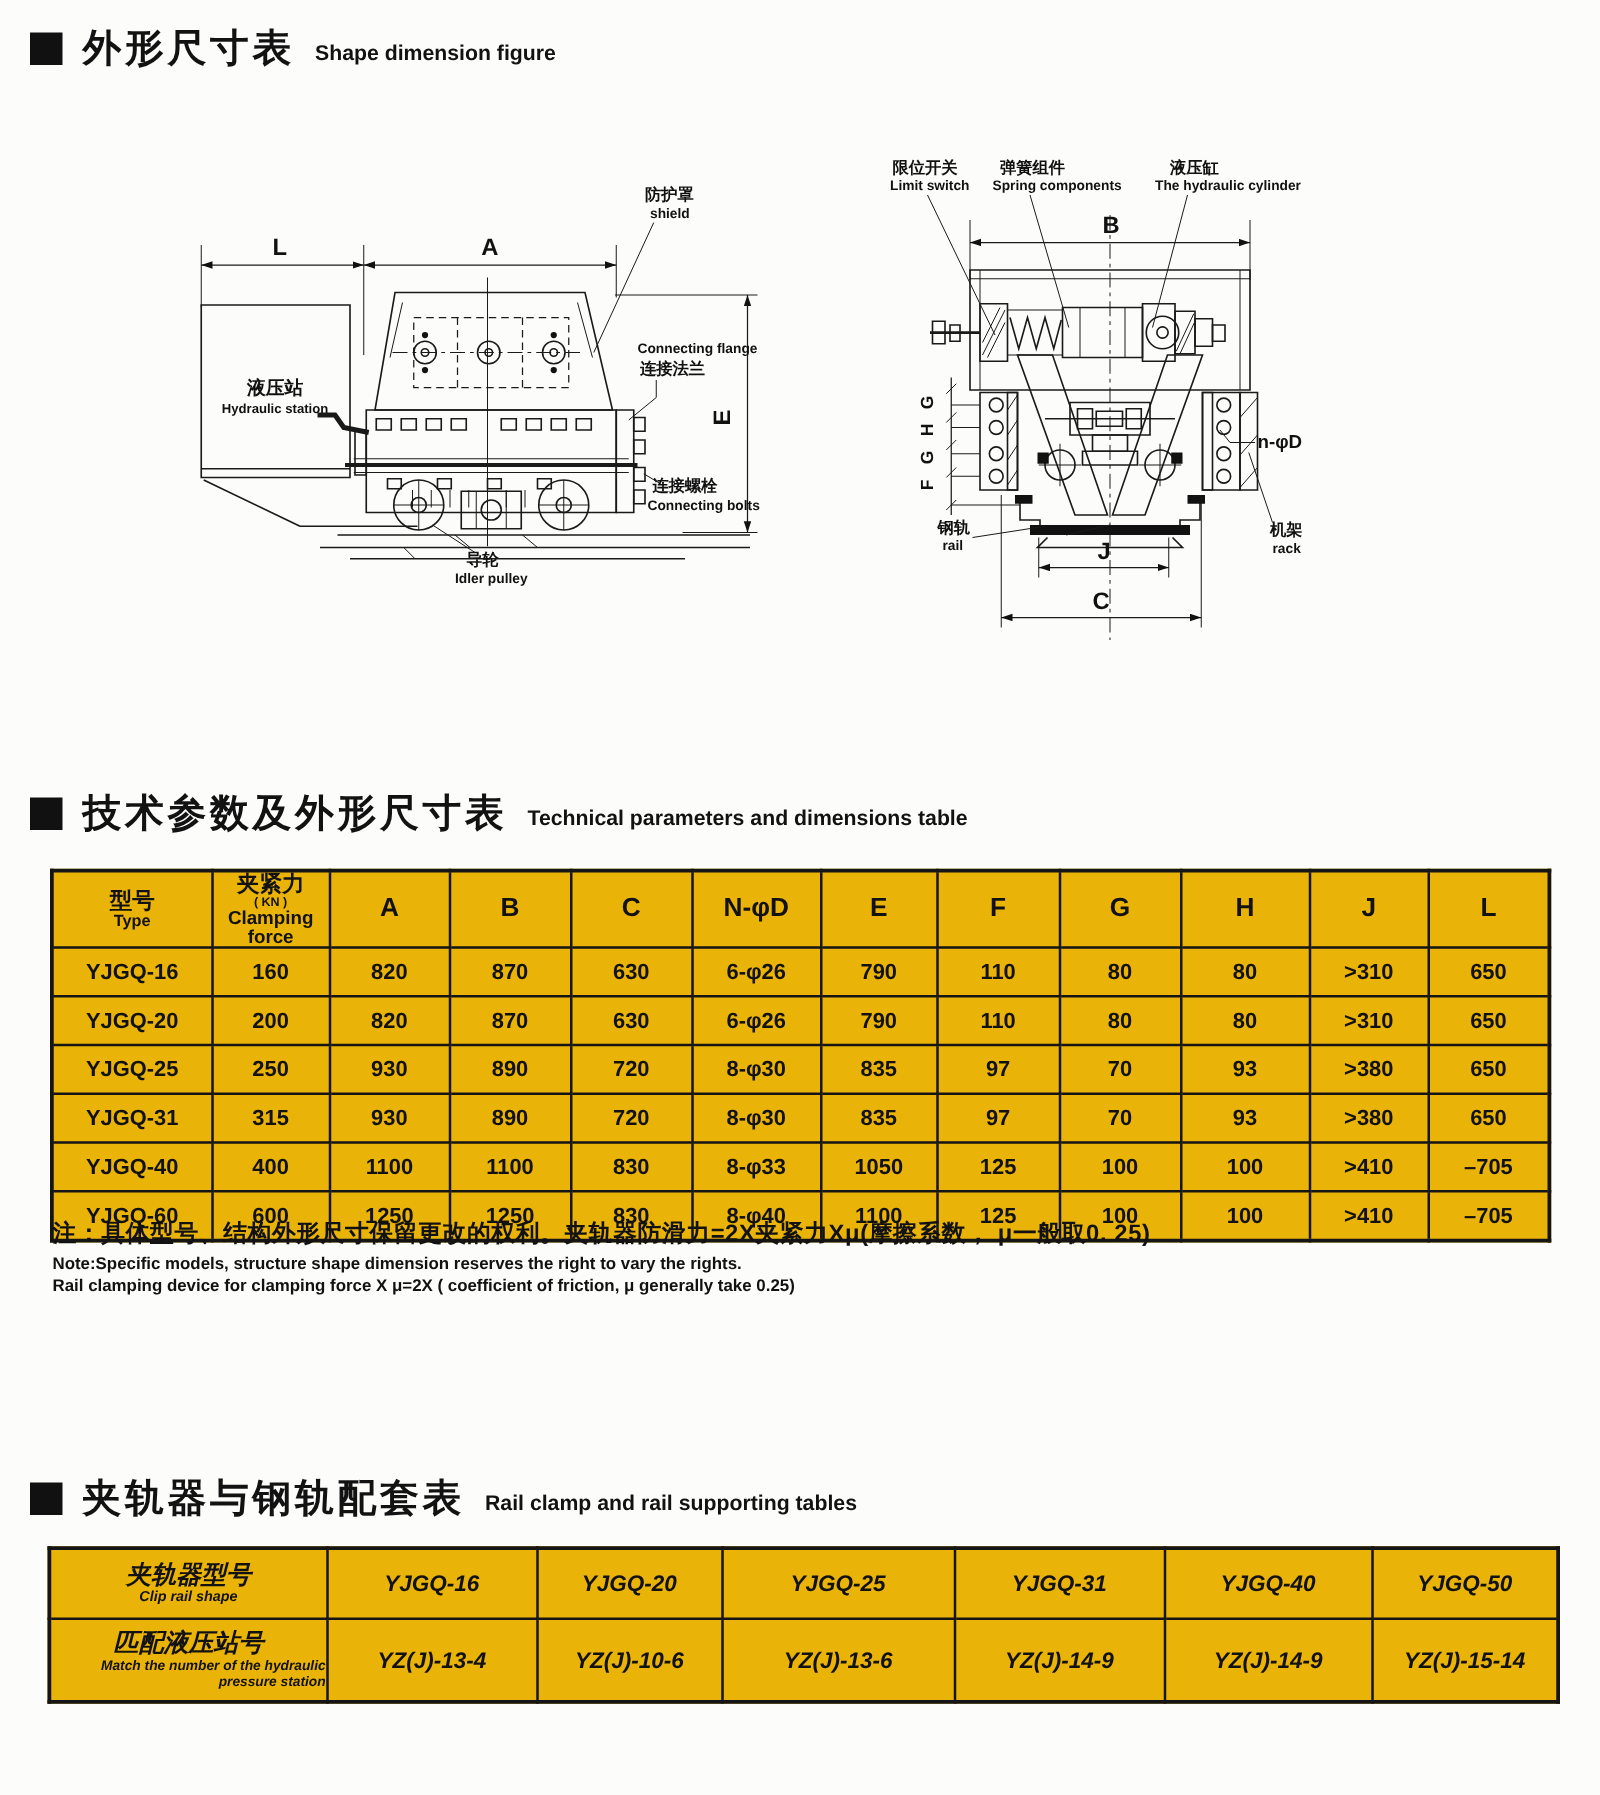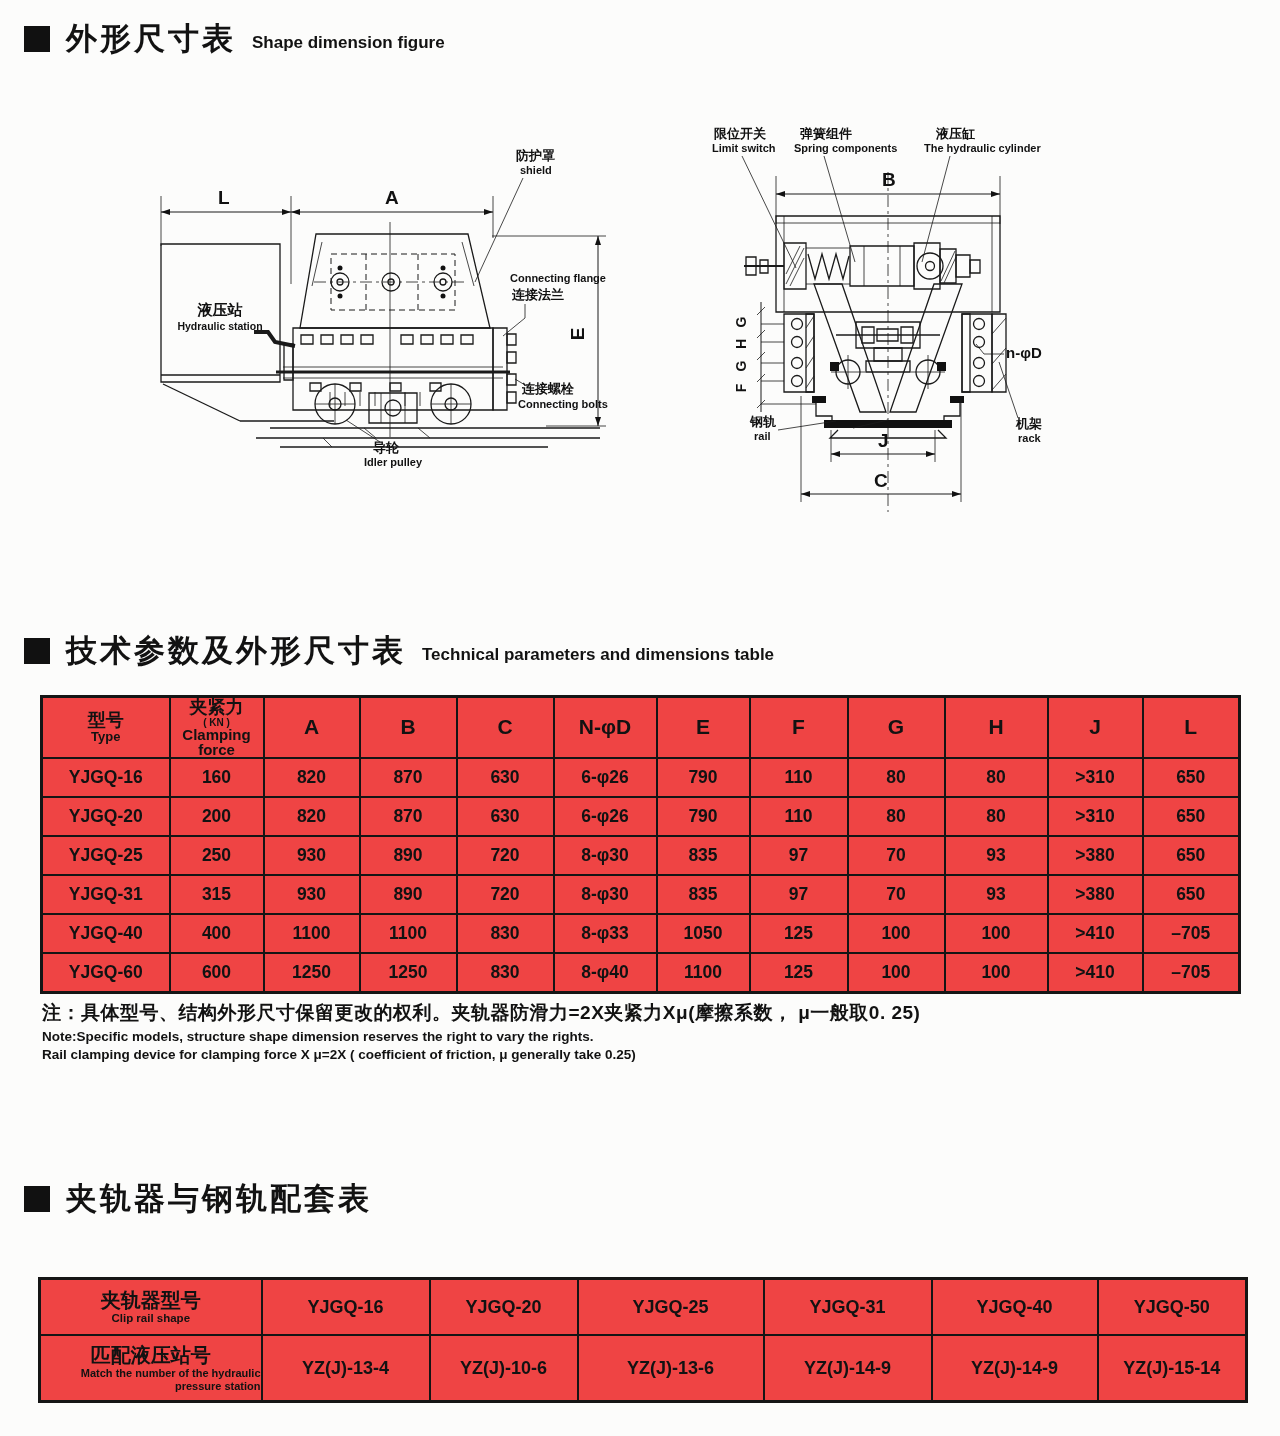--- a/index.html
+++ b/index.html
@@ -19,39 +19,39 @@
   .thk{stroke:#1a1a1a;stroke-width:3.2;fill:none;}
   .dim{stroke:#1a1a1a;stroke-width:1;fill:none;}
   .dash{stroke:#1a1a1a;stroke-width:1;fill:none;stroke-dasharray:6 4;}
   .cdash{stroke:#1a1a1a;stroke-width:.8;fill:none;stroke-dasharray:12 4 3 4;}
   .fill{fill:#111;stroke:none;}
   .dimtxt{font:700 19px "Liberation Sans",sans-serif;fill:#111;}
   .lblzh{font:700 13px "Liberation Sans",sans-serif;fill:#111;}
   .lblen{font:700 11px "Liberation Sans",sans-serif;fill:#111;}
   
   table.tbl{border-collapse:collapse;table-layout:fixed;position:absolute;
-            background:#ef4444;}
+            background:#eab308;}
   table.tbl th,table.tbl td{border:2px solid #151515;text-align:center;
             vertical-align:middle;font-weight:700;padding:0;overflow:hidden;}
   table.tbl{border:3px solid #151515;}
   .main td{font-size:17.5px;height:37px;}
   .main thead th{height:50px;}
   .h-letter{font-size:21px;font-weight:700;}
   .h-zh{font-size:18px;font-weight:700;line-height:1.1;}
   .h-sub{font-size:10px;font-weight:700;line-height:.9;}
   .h-en{font-size:13px;font-weight:700;line-height:1.05;}
   .h-en2{font-size:15px;font-weight:700;line-height:1;}
   .match td{font-size:18px;}
   .match tr:nth-child(1) td,.match tr:nth-child(1) th{height:54px;}
   .match tr:nth-child(2) td,.match tr:nth-child(2) th{height:64px;}
   .match tr:nth-child(3) td,.match tr:nth-child(3) th{height:66px;}
   .rh-zh{font-size:20px;font-weight:700;line-height:1.15;}
   .rh-en{font-size:11.5px;font-weight:700;line-height:1.1;}
   
-  .notes{position:absolute;left:42px;top:1000px;width:1200px;}
+  .notes{position:absolute;left:42px;top:974px;width:1200px;}
   .note-zh{font-size:19px;font-weight:700;letter-spacing:.5px;}
   .note-en{font-size:13.5px;font-weight:700;margin-top:3px;}
 </style>
 </head>
 <body>
 
 <div class="page">
 
   <div class="sec-head" style="left:24px;top:18px;">
     <span class="sq"></span>
@@ -455,23 +455,24 @@
 
   <div class="notes">
     <div class="note-zh">注：具体型号、结构外形尺寸保留更改的权利。夹轨器防滑力=2X夹紧力Xμ(摩擦系数， μ一般取0. 25)</div>
     <div class="note-en">Note:Specific models, structure shape dimension reserves the right to vary the rights.</div>
     <div class="note-en">Rail clamping device for clamping force X μ=2X ( coefficient of friction, μ generally take 0.25)</div>
   </div>
 
   <div class="sec-head" style="left:24px;top:1178px;">
     <span class="sq"></span>
     <span class="sec-zh">夹轨器与钢轨配套表</span>
+    <span class="sec-en">Rail clamp and rail supporting tables</span>
   </div>
 
-  <table class="tbl match" style="left:38px;top:1277px;width:1207px;">
+  <table class="tbl match" style="left:38px;top:1237px;width:1207px;font-style:italic;">
     <colgroup>
       <col style="width:222px">
         <col style="width:168px">
         <col style="width:148px">
         <col style="width:186px">
       <col style="width:168px">
         <col style="width:166px">
         <col style="width:149px">
     </colgroup>
     <tbody>

